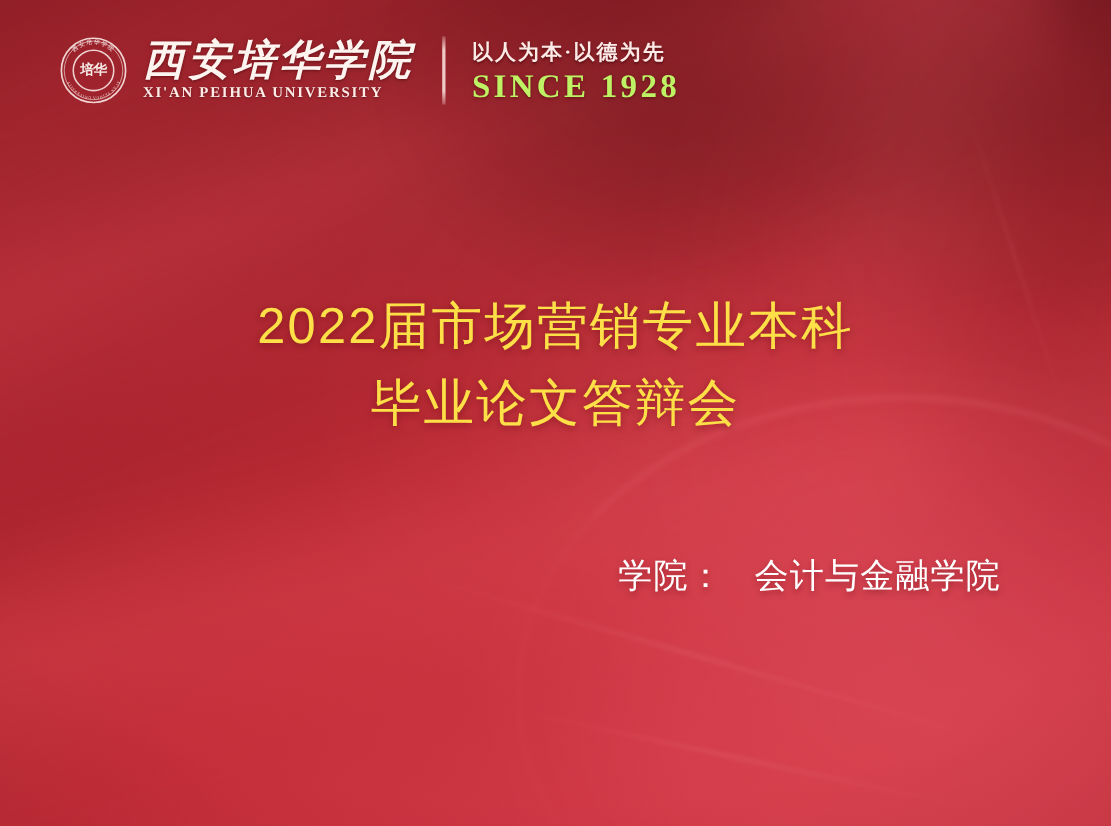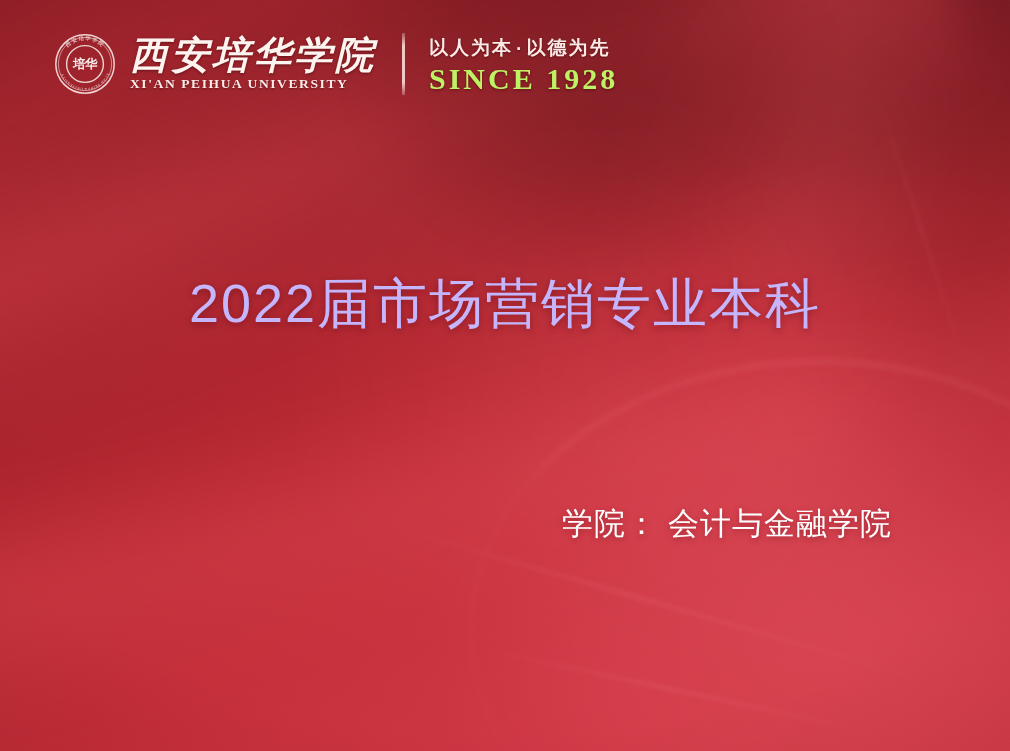--- a/index.html
+++ b/index.html
@@ -260,21 +260,21 @@
     margin:0 10px 0 12px;
     flex:0 0 3px;
   }
 
   .logo-motto-block{
     display:flex;
     flex-direction:column;
     gap:3px;
   }
   .logo-motto{
-    font-family:Liberation Mono, monospace;
+    font-family:Liberation Serif, serif;
     font-size:19px;
     font-weight:700;
     color:#fbeae6;
     letter-spacing:2px;
     white-space:nowrap;
     text-shadow:0 1px 2px rgba(60,0,6,.5);
   }
   .logo-since{
     font-family:"Liberation Serif","DejaVu Serif",serif;
     font-size:30px;
@@ -289,23 +289,23 @@
   
   .headline{
     position:absolute;
     left:0; right:0;
     top:262px;
     text-align:center;
     z-index:10;
   }
   .headline-line{
     font-family:"Liberation Sans","DejaVu Sans",sans-serif;
-    font-size:54px;
+    font-size:46px;
     font-weight:400;
-    color:#c4b5fd;
+    color:#fde047;
     letter-spacing:2px;
     line-height:1.52;
     text-shadow:0 2px 7px rgba(88,6,16,.45);
     white-space:nowrap;
   }
 
   
   .info{
     position:absolute;
     left:562px;
@@ -318,21 +318,21 @@
     display:flex;
     align-items:baseline;
     font-family:"Liberation Sans","DejaVu Sans",sans-serif;
     font-size:31px;
     color:#ffffff;
     letter-spacing:1px;
     white-space:nowrap;
     text-shadow:0 2px 6px rgba(88,6,16,.42);
   }
   .info-label{ }
-  .info-value{ margin-left:10px; }
+  .info-value{ margin-left:28px; }
 </style>
 </head>
 <body>
 
 <div class="slide">
 
   <div class="bg-layer bg-base"></div>
   <div class="bg-layer bg-topdark"></div>
 
   <div class="bg-layer">
@@ -390,20 +390,21 @@
     <div class="logo-divider"></div>
 
     <div class="logo-motto-block">
       <div class="logo-motto">以人为本·以德为先</div>
       <div class="logo-since">SINCE 1928</div>
     </div>
   </div>
 
   <div class="headline">
     <div class="headline-line">2022届市场营销专业本科</div>
+    <div class="headline-line">毕业论文答辩会</div>
   </div>
 
   <div class="info">
     <div class="info-row">
       <span class="info-label">学院：</span>
       <span class="info-value">会计与金融学院</span>
     </div>
   </div>
 
 </div>

